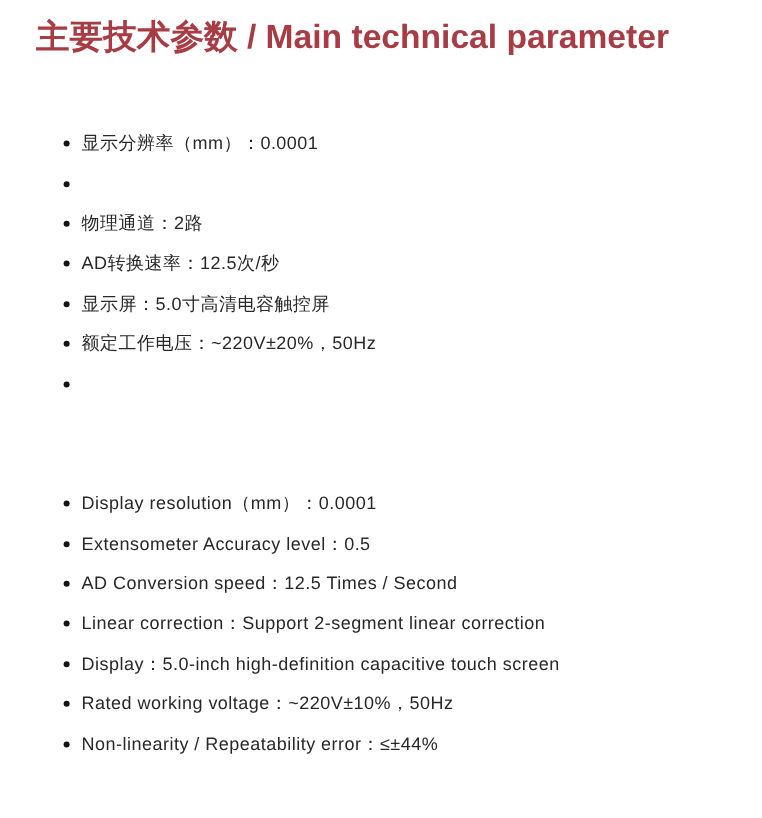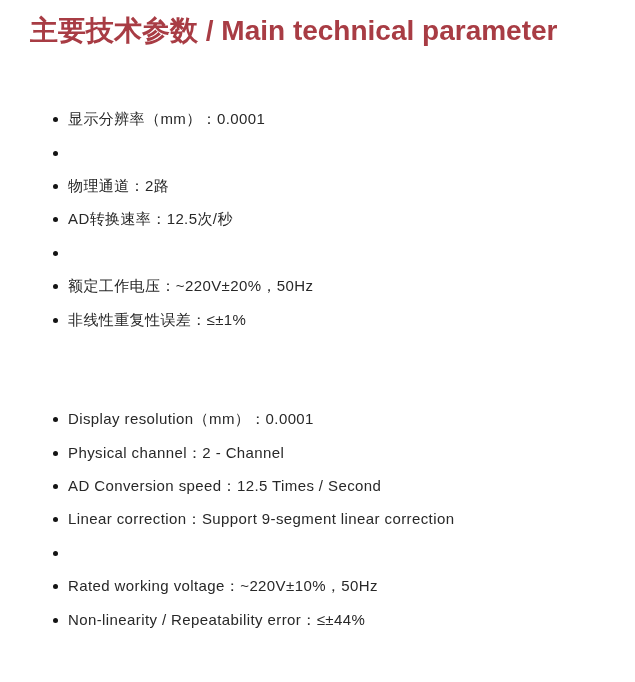--- a/index.html
+++ b/index.html
@@ -62,28 +62,28 @@
 
   <h1 class="title">
     <span>主要技术参数</span><span class="divider"> / </span><span>Main technical parameter</span>
   </h1>
 
   <ul class="params cn">
     <li><span class="dot"></span><span>显示分辨率（mm）：0.0001</span></li>
     <li><span class="dot"></span></li>
     <li><span class="dot"></span><span>物理通道：2路</span></li>
     <li><span class="dot"></span><span>AD转换速率：12.5次/秒</span></li>
+    <li><span class="dot"></span><span>显示屏：5.0寸高清电容触控屏</span></li>
+    <li><span class="dot"></span><span>额定工作电压：~220V±20%，50Hz</span></li>
     <li><span class="dot"></span></li>
-    <li><span class="dot"></span><span>额定工作电压：~220V±20%，50Hz</span></li>
-    <li><span class="dot"></span><span>非线性重复性误差：≤±1%</span></li>
   </ul>
 
   <ul class="params en">
     <li><span class="dot"></span><span>Display resolution（mm）：0.0001</span></li>
-    <li><span class="dot"></span><span>Physical channel：2 - Channel</span></li>
+    <li><span class="dot"></span><span>Extensometer Accuracy level：0.5</span></li>
     <li><span class="dot"></span><span>AD Conversion speed：12.5 Times / Second</span></li>
-    <li><span class="dot"></span><span>Linear correction：Support 9-segment linear correction</span></li>
-    <li><span class="dot"></span></li>
+    <li><span class="dot"></span><span>Linear correction：Support 2-segment linear correction</span></li>
+    <li><span class="dot"></span><span>Display：5.0-inch high-definition capacitive touch screen</span></li>
     <li><span class="dot"></span><span>Rated working voltage：~220V±10%，50Hz</span></li>
     <li><span class="dot"></span><span>Non-linearity / Repeatability error：≤±44%</span></li>
   </ul>
 
 </div>
 
 </body></html>

